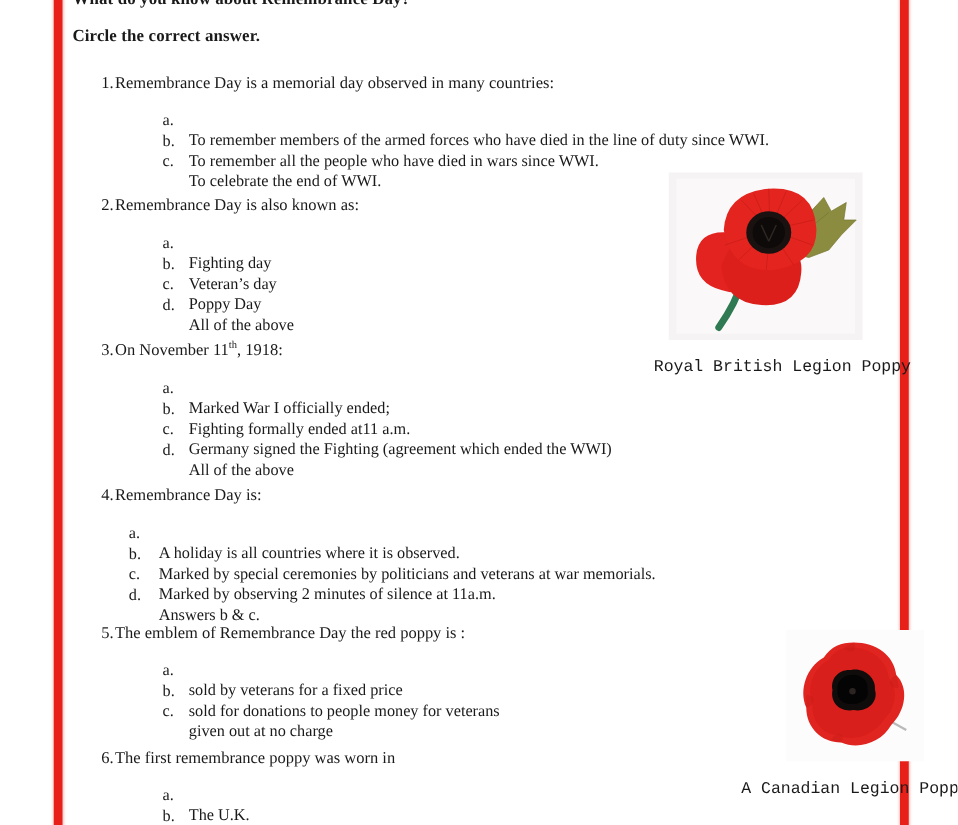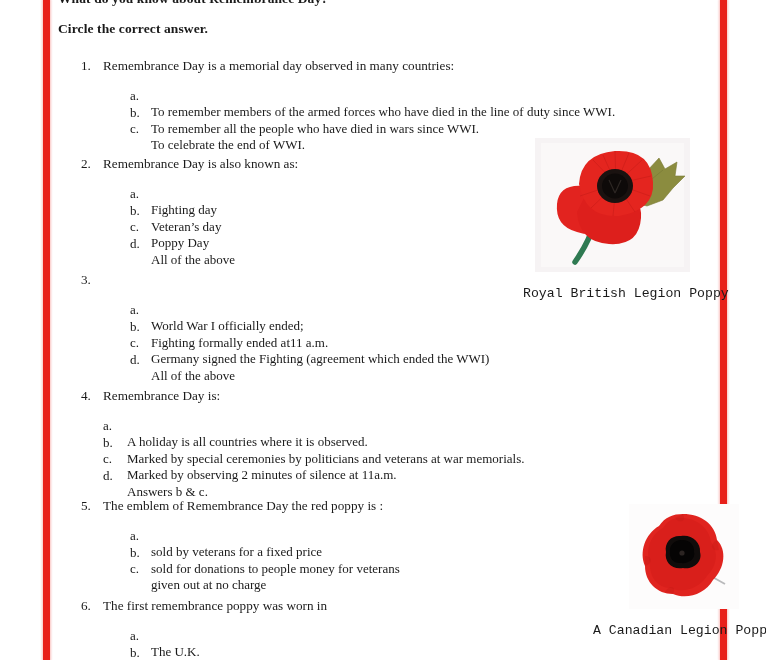--- a/index.html
+++ b/index.html
@@ -81,21 +81,21 @@
   }
   .q-num {
     position: absolute;
     left: 24px;
     top: 0;
     font-size: 13.2px;
     white-space: nowrap;
   }
   .q-text {
     position: absolute;
-    left: 46px;
+    left: 35px;
     top: 0;
     font-size: 13.2px;
     white-space: nowrap;
   }
   .q-text sup {
     font-size: 8.4px;
     vertical-align: super;
     line-height: 0;
   }
 
@@ -230,25 +230,26 @@
         <div class="option">
           <span class="opt-letter">d.</span>
           <span class="opt-text">All of the above</span>
         </div>
       </div>
     </div>
 
     <div class="question" id="question-3" style="top:272px;">
       <div class="q-head">
         <span class="q-num">3.</span>
+        <span class="q-text"><span>On November 11</span><sup>th</sup><span>, 1918:</span></span>
       </div>
       <div class="options">
         <div class="option">
           <span class="opt-letter">a.</span>
-          <span class="opt-text">World War I officially ended;</span>
+          <span class="opt-text">Marked War I officially ended;</span>
         </div>
         <div class="option">
           <span class="opt-letter">b.</span>
           <span class="opt-text">Fighting formally ended at11 a.m.</span>
         </div>
         <div class="option">
           <span class="opt-letter">c.</span>
           <span class="opt-text">Germany signed the Fighting (agreement which ended the WWI)</span>
         </div>
         <div class="option">

